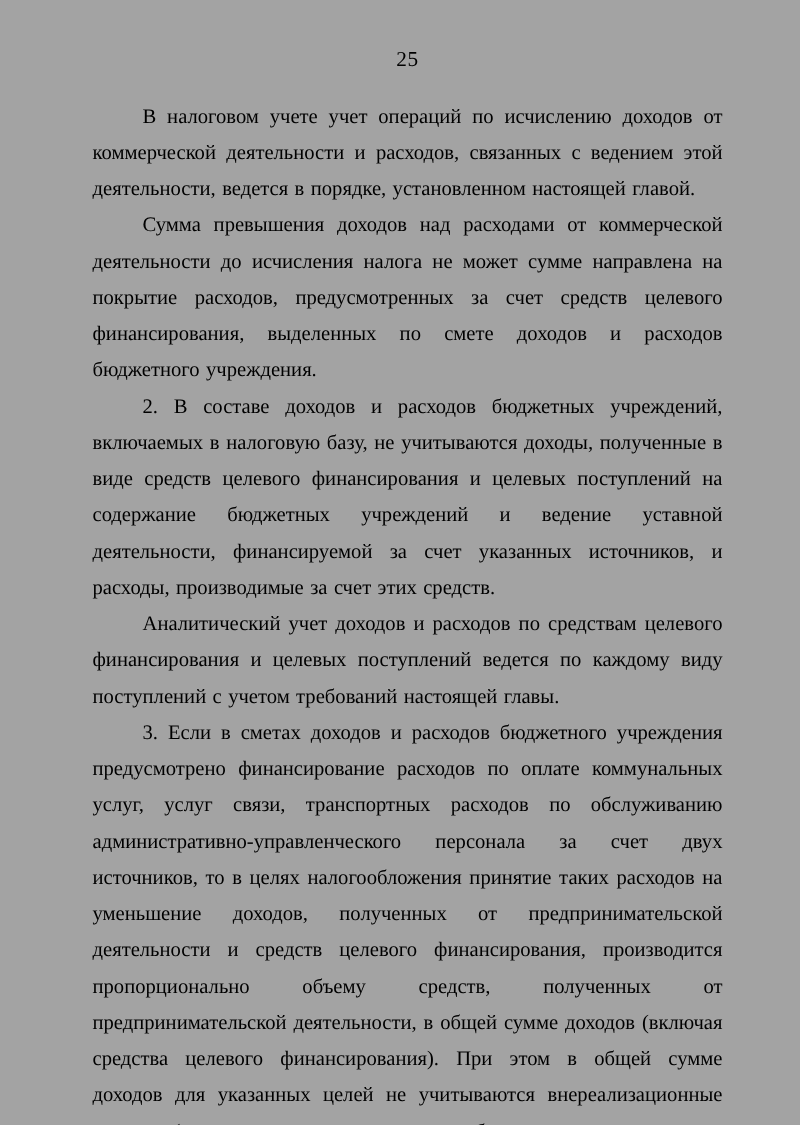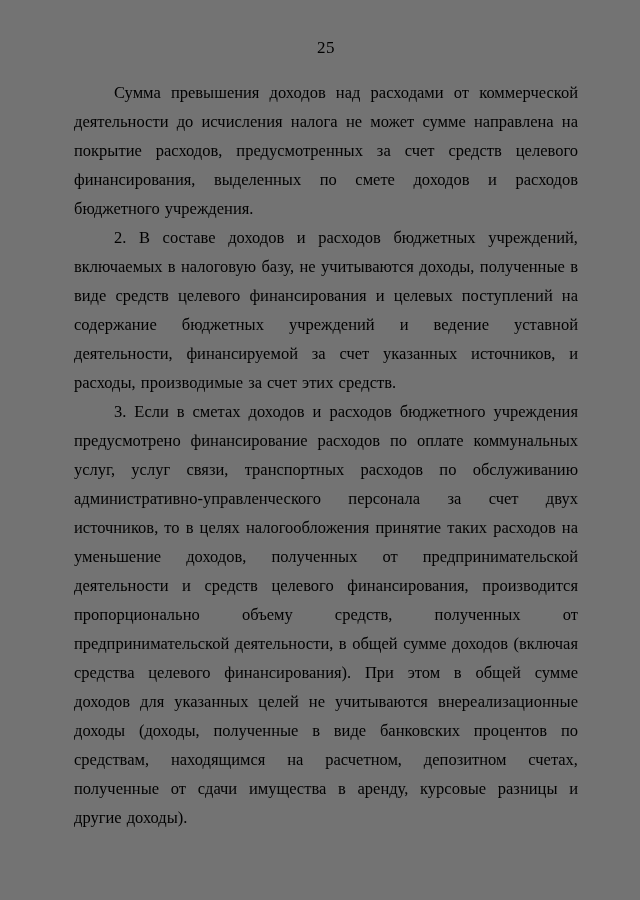--- a/index.html
+++ b/index.html
@@ -5,21 +5,21 @@
   html, body {
     margin: 0;
     padding: 0;
     background: #ffffff;
   }
   .scan-page {
     position: relative;
     width: 640px;
     height: 900px;
     margin: 0 auto;
-    background: #737373;
+    background: #a3a3a3;
     box-sizing: border-box;
     padding: 38px 62px 20px 74px;
     font-family: "Liberation Serif", "DejaVu Serif", serif;
     color: #000000;
     overflow: hidden;
   }
   .page-number {
     text-align: center;
     font-size: 17px;
     margin: 0 0 20px 0;
@@ -34,18 +34,20 @@
     word-spacing: 1px;
   }
 </style>
 </head>
 <body>
 
 <div class="scan-page">
   <div class="page-number">25</div>
 
   <div class="body-text">
+    <p>В налоговом учете учет операций по исчислению доходов от коммерческой деятельности и расходов, связанных с ведением этой деятельности, ведется в порядке, установленном настоящей главой.</p>
     <p>Сумма превышения доходов над расходами от коммерческой деятельности до исчисления налога не может сумме направлена на покрытие расходов, предусмотренных за счет средств целевого финансирования, выделенных по смете доходов и расходов бюджетного учреждения.</p>
     <p>2. В составе доходов и расходов бюджетных учреждений, включаемых в налоговую базу, не учитываются доходы, полученные в виде средств целевого финансирования и целевых поступлений на содержание бюджетных учреждений и ведение уставной деятельности, финансируемой за счет указанных источников, и расходы, производимые за счет этих средств.</p>
+    <p>Аналитический учет доходов и расходов по средствам целевого финансирования и целевых поступлений ведется по каждому виду поступлений с учетом требований настоящей главы.</p>
     <p>3. Если в сметах доходов и расходов бюджетного учреждения предусмотрено финансирование расходов по оплате коммунальных услуг, услуг связи, транспортных расходов по обслуживанию административно-управленческого персонала за счет двух источников, то в целях налогообложения принятие таких расходов на уменьшение доходов, полученных от предпринимательской деятельности и средств целевого финансирования, производится пропорционально объему средств, полученных от предпринимательской деятельности, в общей сумме доходов (включая средства целевого финансирования). При этом в общей сумме доходов для указанных целей не учитываются внереализационные доходы (доходы, полученные в виде банковских процентов по средствам, находящимся на расчетном, депозитном счетах, полученные от сдачи имущества в аренду, курсовые разницы и другие доходы).</p>
 
   </div>
 </div>
 
 </body></html>

